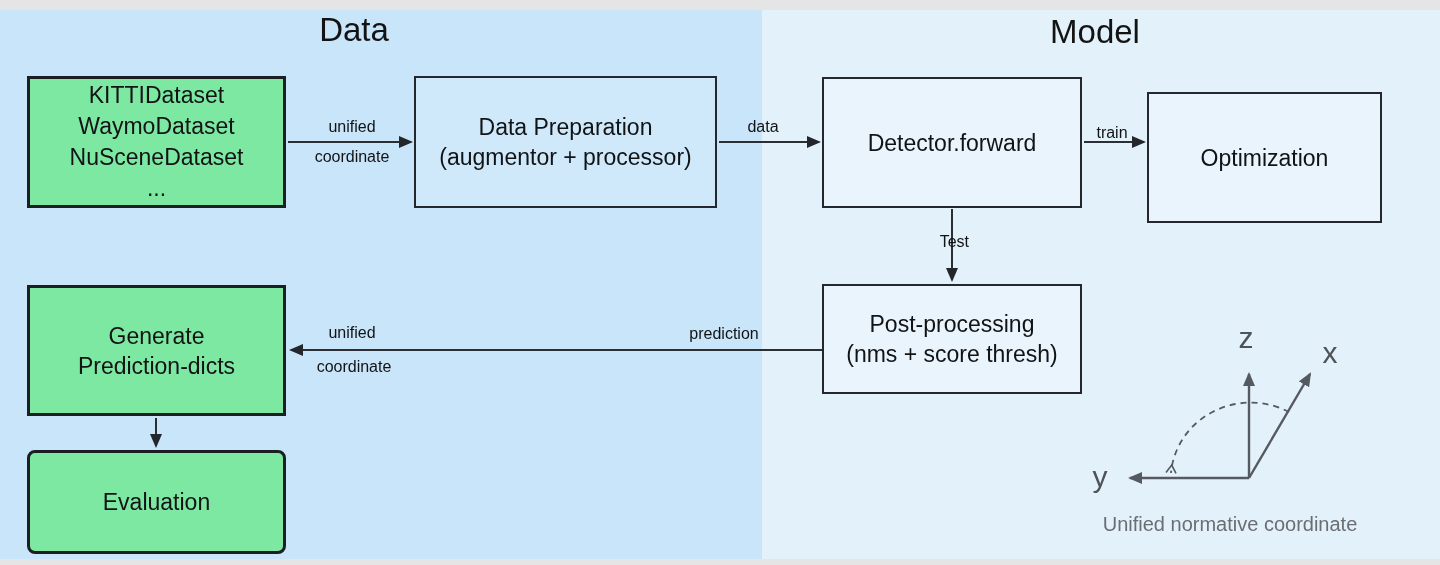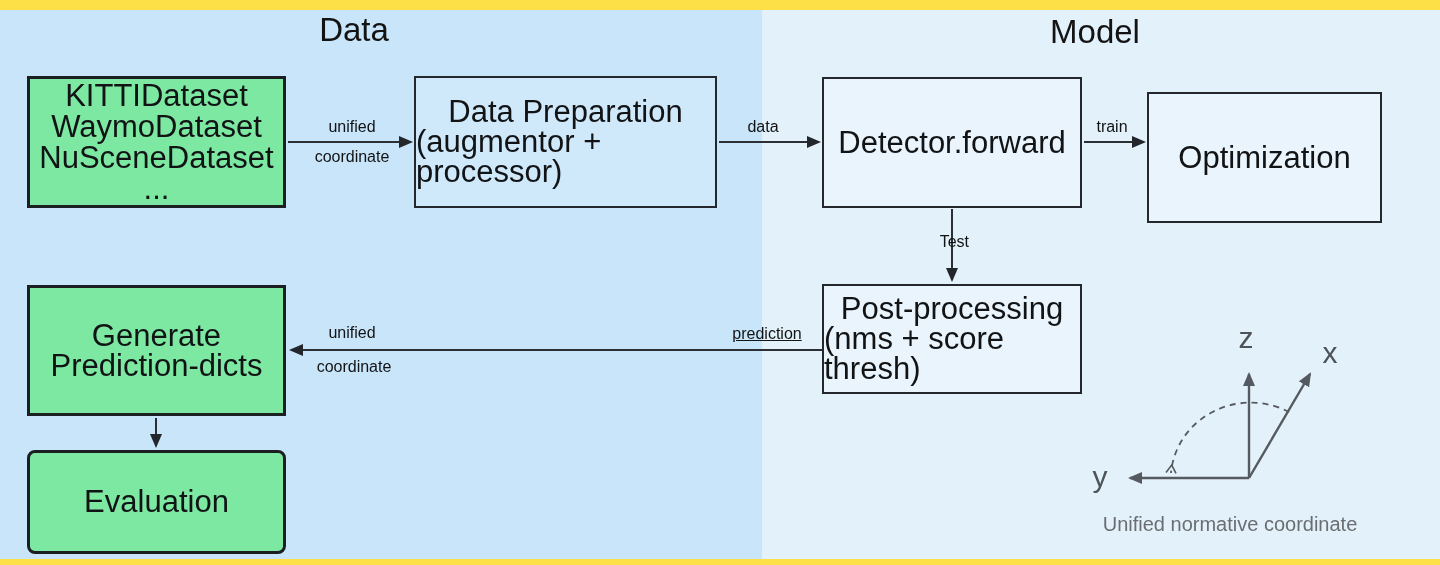--- a/index.html
+++ b/index.html
@@ -3,21 +3,21 @@
 <meta charset="utf-8">
 <style>
   * { margin: 0; padding: 0; box-sizing: border-box; }
   html, body { background: #ffffff; }
   body { font-family: "Liberation Sans", "DejaVu Sans", sans-serif; }
 
   .canvas {
     position: relative;
     width: 1440px;
     height: 565px;
-    background: #fde047;
+    background: #e5e5e5;
     overflow: hidden;
   }
 
   .bg-left {
     position: absolute;
     left: 0; top: 10px;
     width: 762px; height: 549px;
     background: #c9e5f9;
   }
   .bg-right {
@@ -36,22 +36,22 @@
   }
   #title-data  { left: 254px; top: 13px; width: 200px; }
   #title-model { left: 995px; top: 15px; width: 200px; }
 
   .node {
     position: absolute;
     display: flex;
     flex-direction: column;
     align-items: center;
     justify-content: center;
-    text-align: left;
-    font-size: 31px;
+    text-align: right;
+    font-size: 23px;
     line-height: 30px;
     color: #111315;
   }
   .node.green {
     background: #7ce8a2;
     border: 3px solid #1c1f22;
   }
   .node.blue-left {
     background: #cfe9fb;
     border: 2px solid #24282c;
@@ -72,23 +72,23 @@
   .edge-label {
     position: absolute;
     font-size: 16px;
     line-height: 26px;
     color: #111315;
     text-align: center;
   }
   #lbl-unified-1    { left: 272px;  top: 114px; width: 160px; }
   #lbl-coordinate-1 { left: 272px;  top: 144px; width: 160px; }
   #lbl-data         { left: 703px;  top: 114px; width: 120px; }
-  #lbl-train        { left: 1052px; top: 114px; width: 120px; }
+  #lbl-train        { left: 1052px; top: 120px; width: 120px; }
   #lbl-test         { left: 849px;  top: 229px; width: 120px; text-align: right; }
-  #lbl-prediction   { left: 687px;  top: 321px; width: 160px; text-decoration: underline; }
+  #lbl-prediction   { left: 644px;  top: 321px; width: 160px; }
   #lbl-unified-2    { left: 272px;  top: 320px; width: 160px; }
   #lbl-coordinate-2 { left: 274px;  top: 354px; width: 160px; }
 
   .axis-label {
     position: absolute;
     font-size: 30px;
     line-height: 32px;
     color: #4e5358;
     text-align: center;
     width: 60px;

